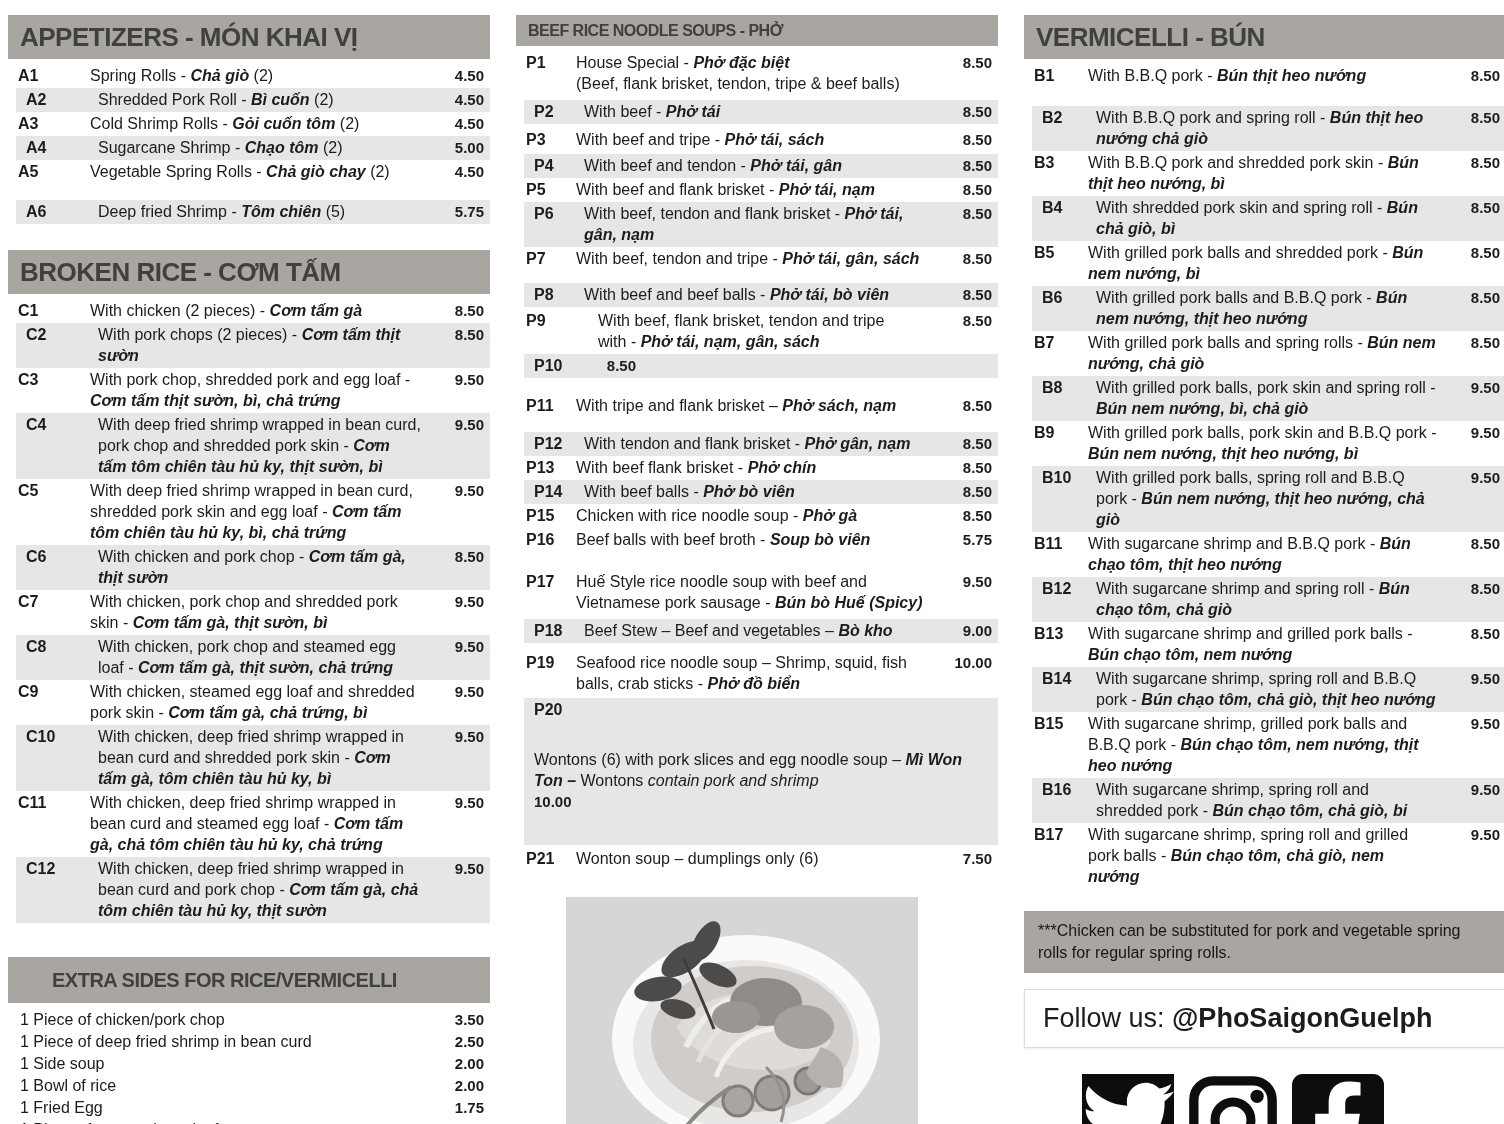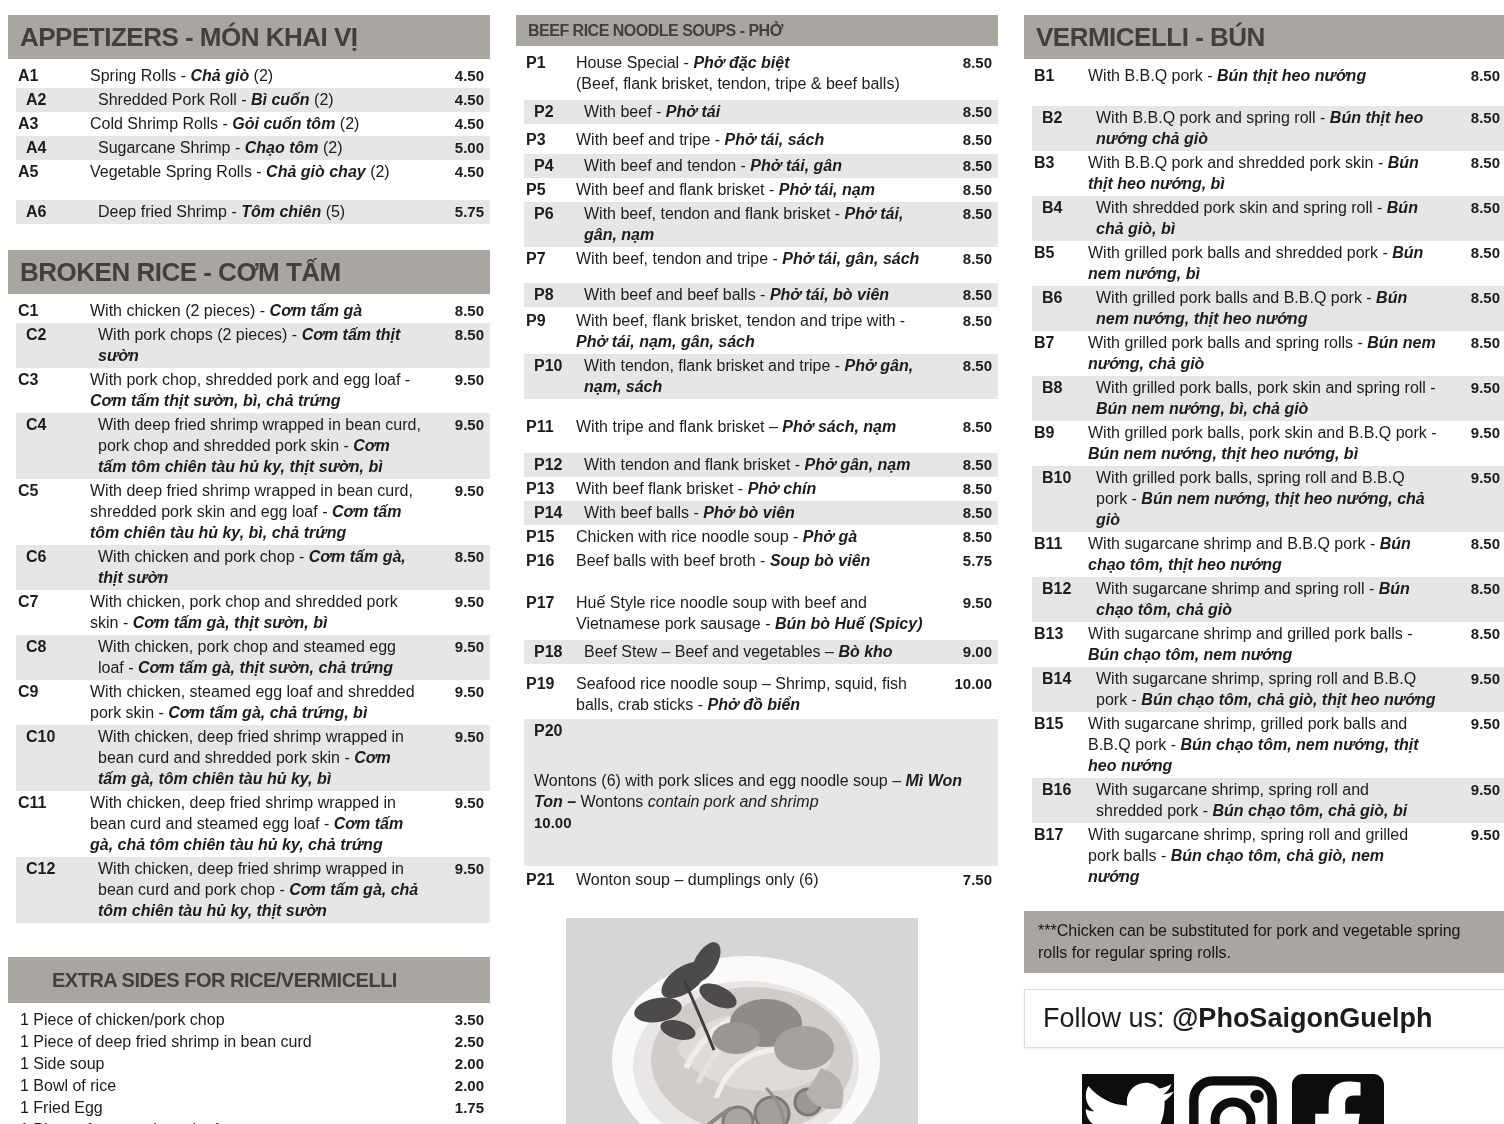--- a/index.html
+++ b/index.html
@@ -224,28 +224,27 @@
           <div class="row">
             <span class="code">P7</span>
             <span class="nm"><span>With beef, tendon and tripe - </span><span class="bi">Phở tái, gân, sách</span></span>
             <span class="pr">8.50</span>
           </div>
           <div class="row striped" style="margin-top: 12px;">
             <span class="code">P8</span>
             <span class="nm"><span>With beef and beef balls - </span><span class="bi">Phở tái, bò viên</span></span>
             <span class="pr">8.50</span>
           </div>
-          <div class="row" style="margin-top: 2px;">
+          <div class="row" style="margin-top: 2px; gap: 22px;">
             <span class="code">P9</span>
             <span class="nm"><span>With beef, flank brisket, tendon and tripe with - </span><span class="bi">Phở tái, nạm, gân, sách</span></span>
             <span class="pr">8.50</span>
           </div>
           <div class="row striped">
             <span class="code">P10</span>
-            <span class="nm"><span>With tendon, flank brisket and tripe - </span><span class="bi">Phở gân, nạm, sách</span></span>
             <span class="pr">8.50</span>
           </div>
           <div class="row" style="margin-top: 16px;">
             <span class="code">P11</span>
             <span class="nm"><span>With tripe and flank brisket – </span><span class="bi">Phở sách, nạm</span></span>
             <span class="pr">8.50</span>
           </div>
           <div class="row striped" style="margin-top: 14px;">
             <span class="code">P12</span>
             <span class="nm"><span>With tendon and flank brisket - </span><span class="bi">Phở gân, nạm</span></span>

